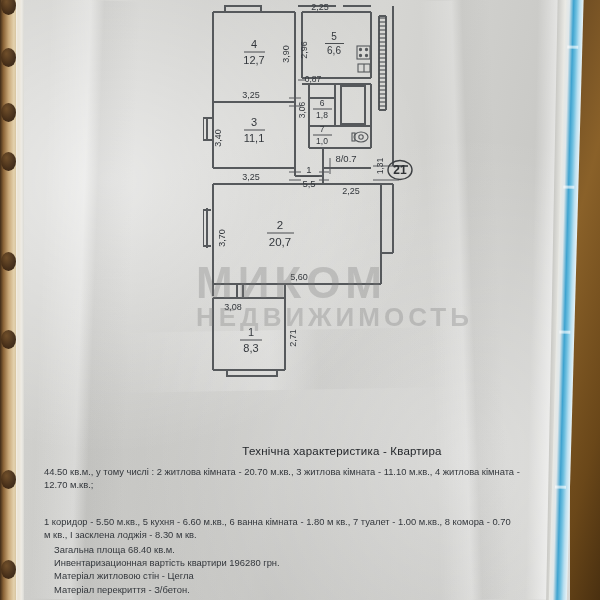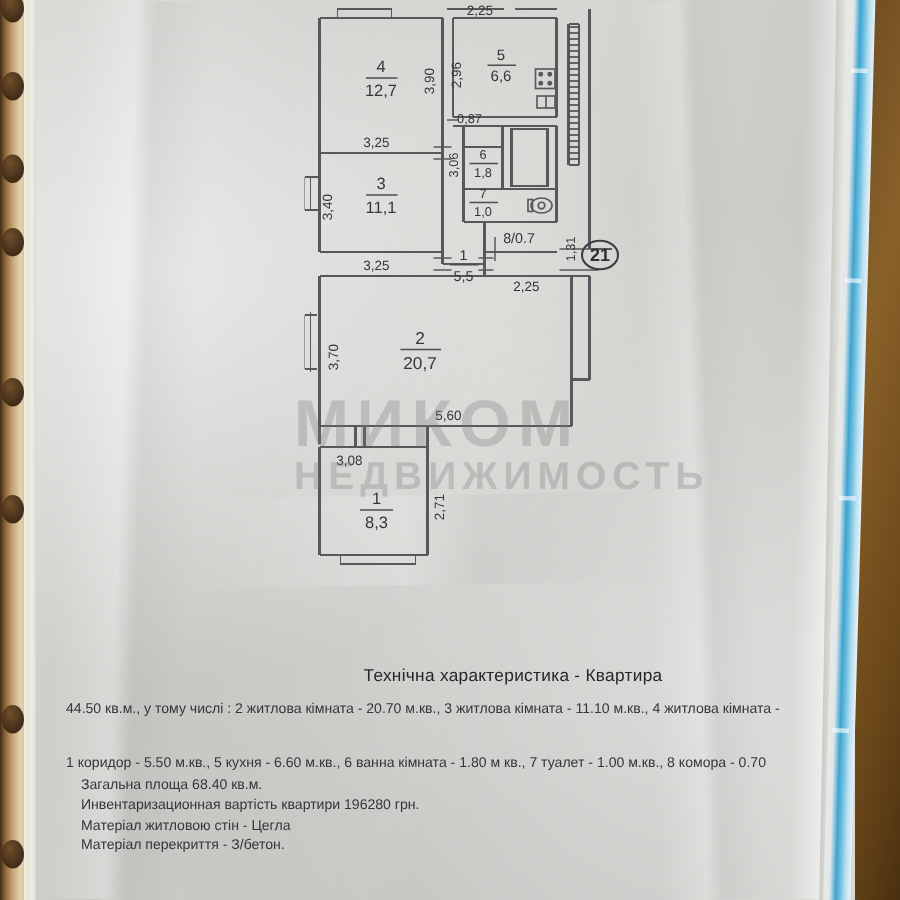--- a/index.html
+++ b/index.html
@@ -287,18 +287,20 @@
 </div>
 
 <div class="wm">
   <div class="wm1">МИКОМ</div>
   <div class="wm2">НЕДВИЖИМОСТЬ</div>
 </div>
 
 <div id="desc">
   <div class="title">Технічна характеристика - Квартира</div>
   <div class="ln">44.50 кв.м., у тому числі : 2 житлова кімната - 20.70 м.кв., 3 житлова кімната - 11.10 м.кв., 4 житлова кімната -</div>
+  <div class="ln">12.70 м.кв.;</div>
   <div class="ln" style="margin-top:23px;">1 коридор - 5.50 м.кв., 5 кухня - 6.60 м.кв., 6 ванна кімната - 1.80 м кв., 7 туалет - 1.00 м.кв., 8 комора - 0.70</div>
+  <div class="ln">м кв., I засклена лоджія - 8.30 м кв.</div>
   <div class="ln ind2" style="margin-top:1px;">Загальна площа 68.40 кв.м.</div>
   <div class="ln ind2">Инвентаризационная вартість квартири 196280 грн.</div>
   <div class="ln ind2">Матеріал житловою стін - Цегла</div>
   <div class="ln ind2">Матеріал перекриття - З/бетон.</div>
 </div>
 
 </body></html>

